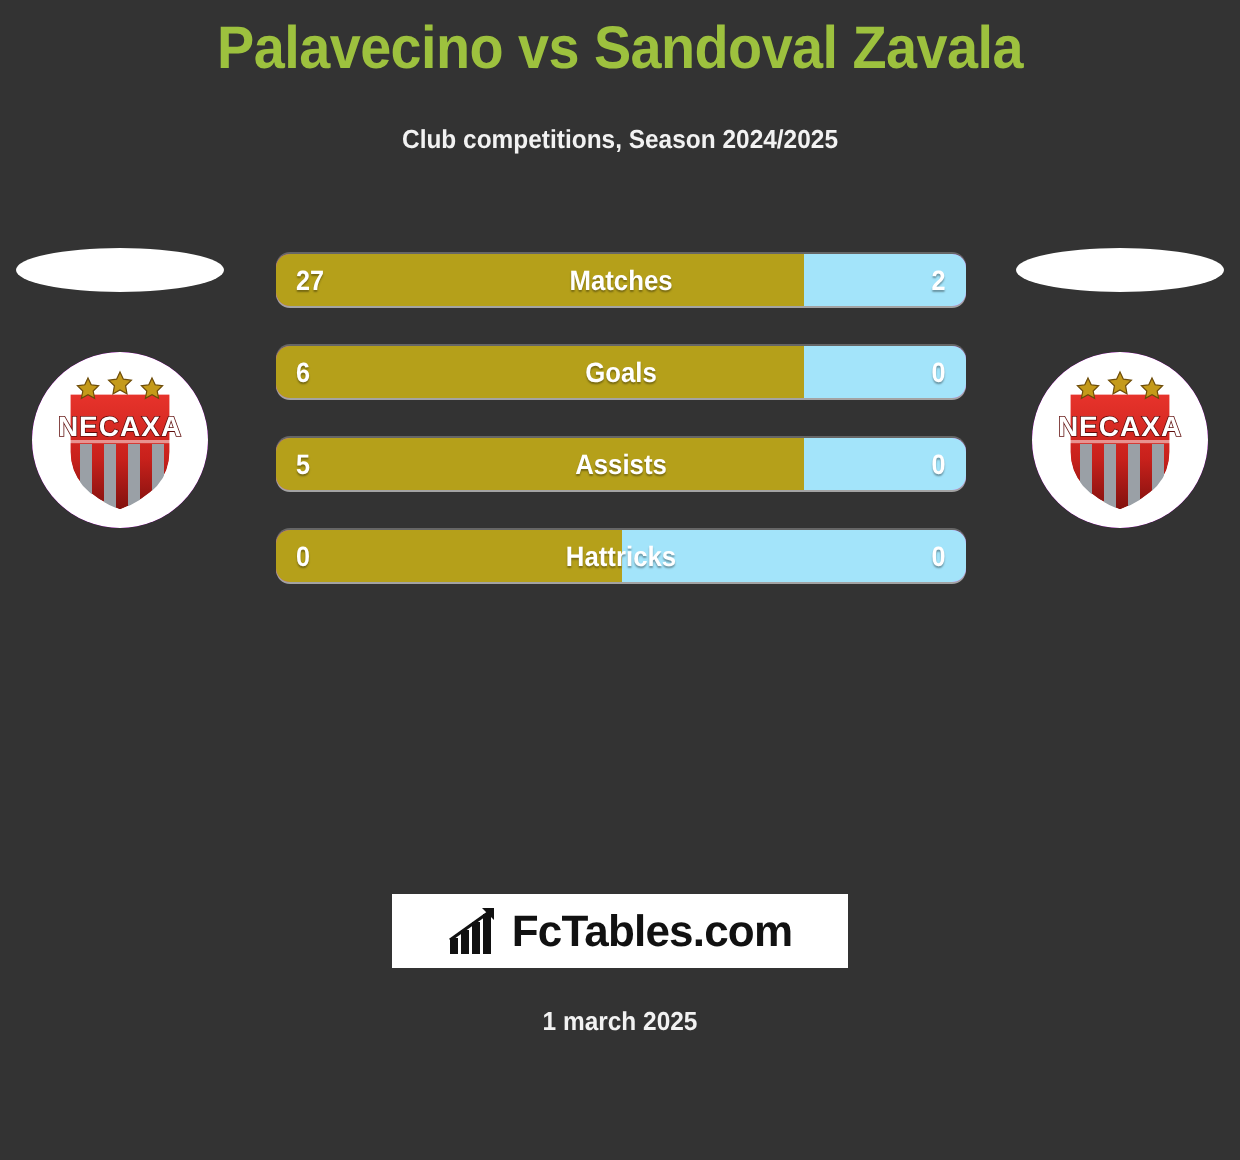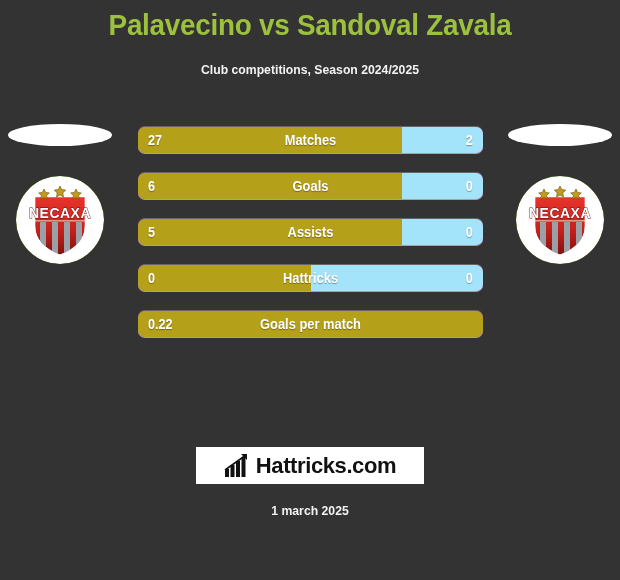--- a/index.html
+++ b/index.html
@@ -61,21 +61,21 @@
   .ellipse-left  { left: 8px; }
   .ellipse-right { left: 508px; }
 
   
   .badge {
     position: absolute;
     top: 176px;
     width: 88px;
     height: 88px;
     border-radius: 50%;
-    background: #4d7c0f;
+    background: #d946ef;
     overflow: hidden;
   }
   .badge-left  { left: 16px; }
   .badge-right { left: 516px; }
   .badge svg { display: block; width: 88px; height: 88px; }
 
   
   .stats {
     position: absolute;
     left: 138px;
@@ -260,34 +260,29 @@
         <span class="val val-away">0</span>
         <span class="stat-label">Assists</span>
       </div>
       <div class="stat-row">
         <div class="seg-left" style="width: 50%; background: rgb(181, 160, 26);"></div>
         <div class="seg-right" style="width: 50%; background: rgb(163, 228, 250);"></div>
         <span class="val val-home">0</span>
         <span class="val val-away">0</span>
         <span class="stat-label">Hattricks</span>
       </div>
-      <div class="stat-row">
-        <div class="seg-left" style="width: 100%; background: rgb(181, 160, 26);"></div>
-        <span class="val val-home">0.22</span>
-        <span class="stat-label">Goals per match</span>
-      </div>
     </div>
 
   <div class="logo">
     <svg class="logo-icon" width="28" height="24" viewBox="0 0 28 24" xmlns="http://www.w3.org/2000/svg">
       <rect x="1" y="15" width="4" height="8" fill="#111111"></rect>
       <rect x="6.5" y="11" width="4" height="12" fill="#111111"></rect>
       <rect x="12" y="7" width="4" height="16" fill="#111111"></rect>
       <rect x="17.5" y="3" width="4" height="20" fill="#111111"></rect>
       <path d="M1,16 L22,1" stroke="#111111" stroke-width="1.6" fill="none"></path>
       <path d="M17,0 L23,0 L23,6 Z" fill="#111111"></path>
     </svg>
-    <span class="logo-text">Hattricks.com</span>
+    <span class="logo-text">FcTables.com</span>
   </div>
 
   <div class="date">1 march 2025</div>
 
 </div>
 
 </body></html>

